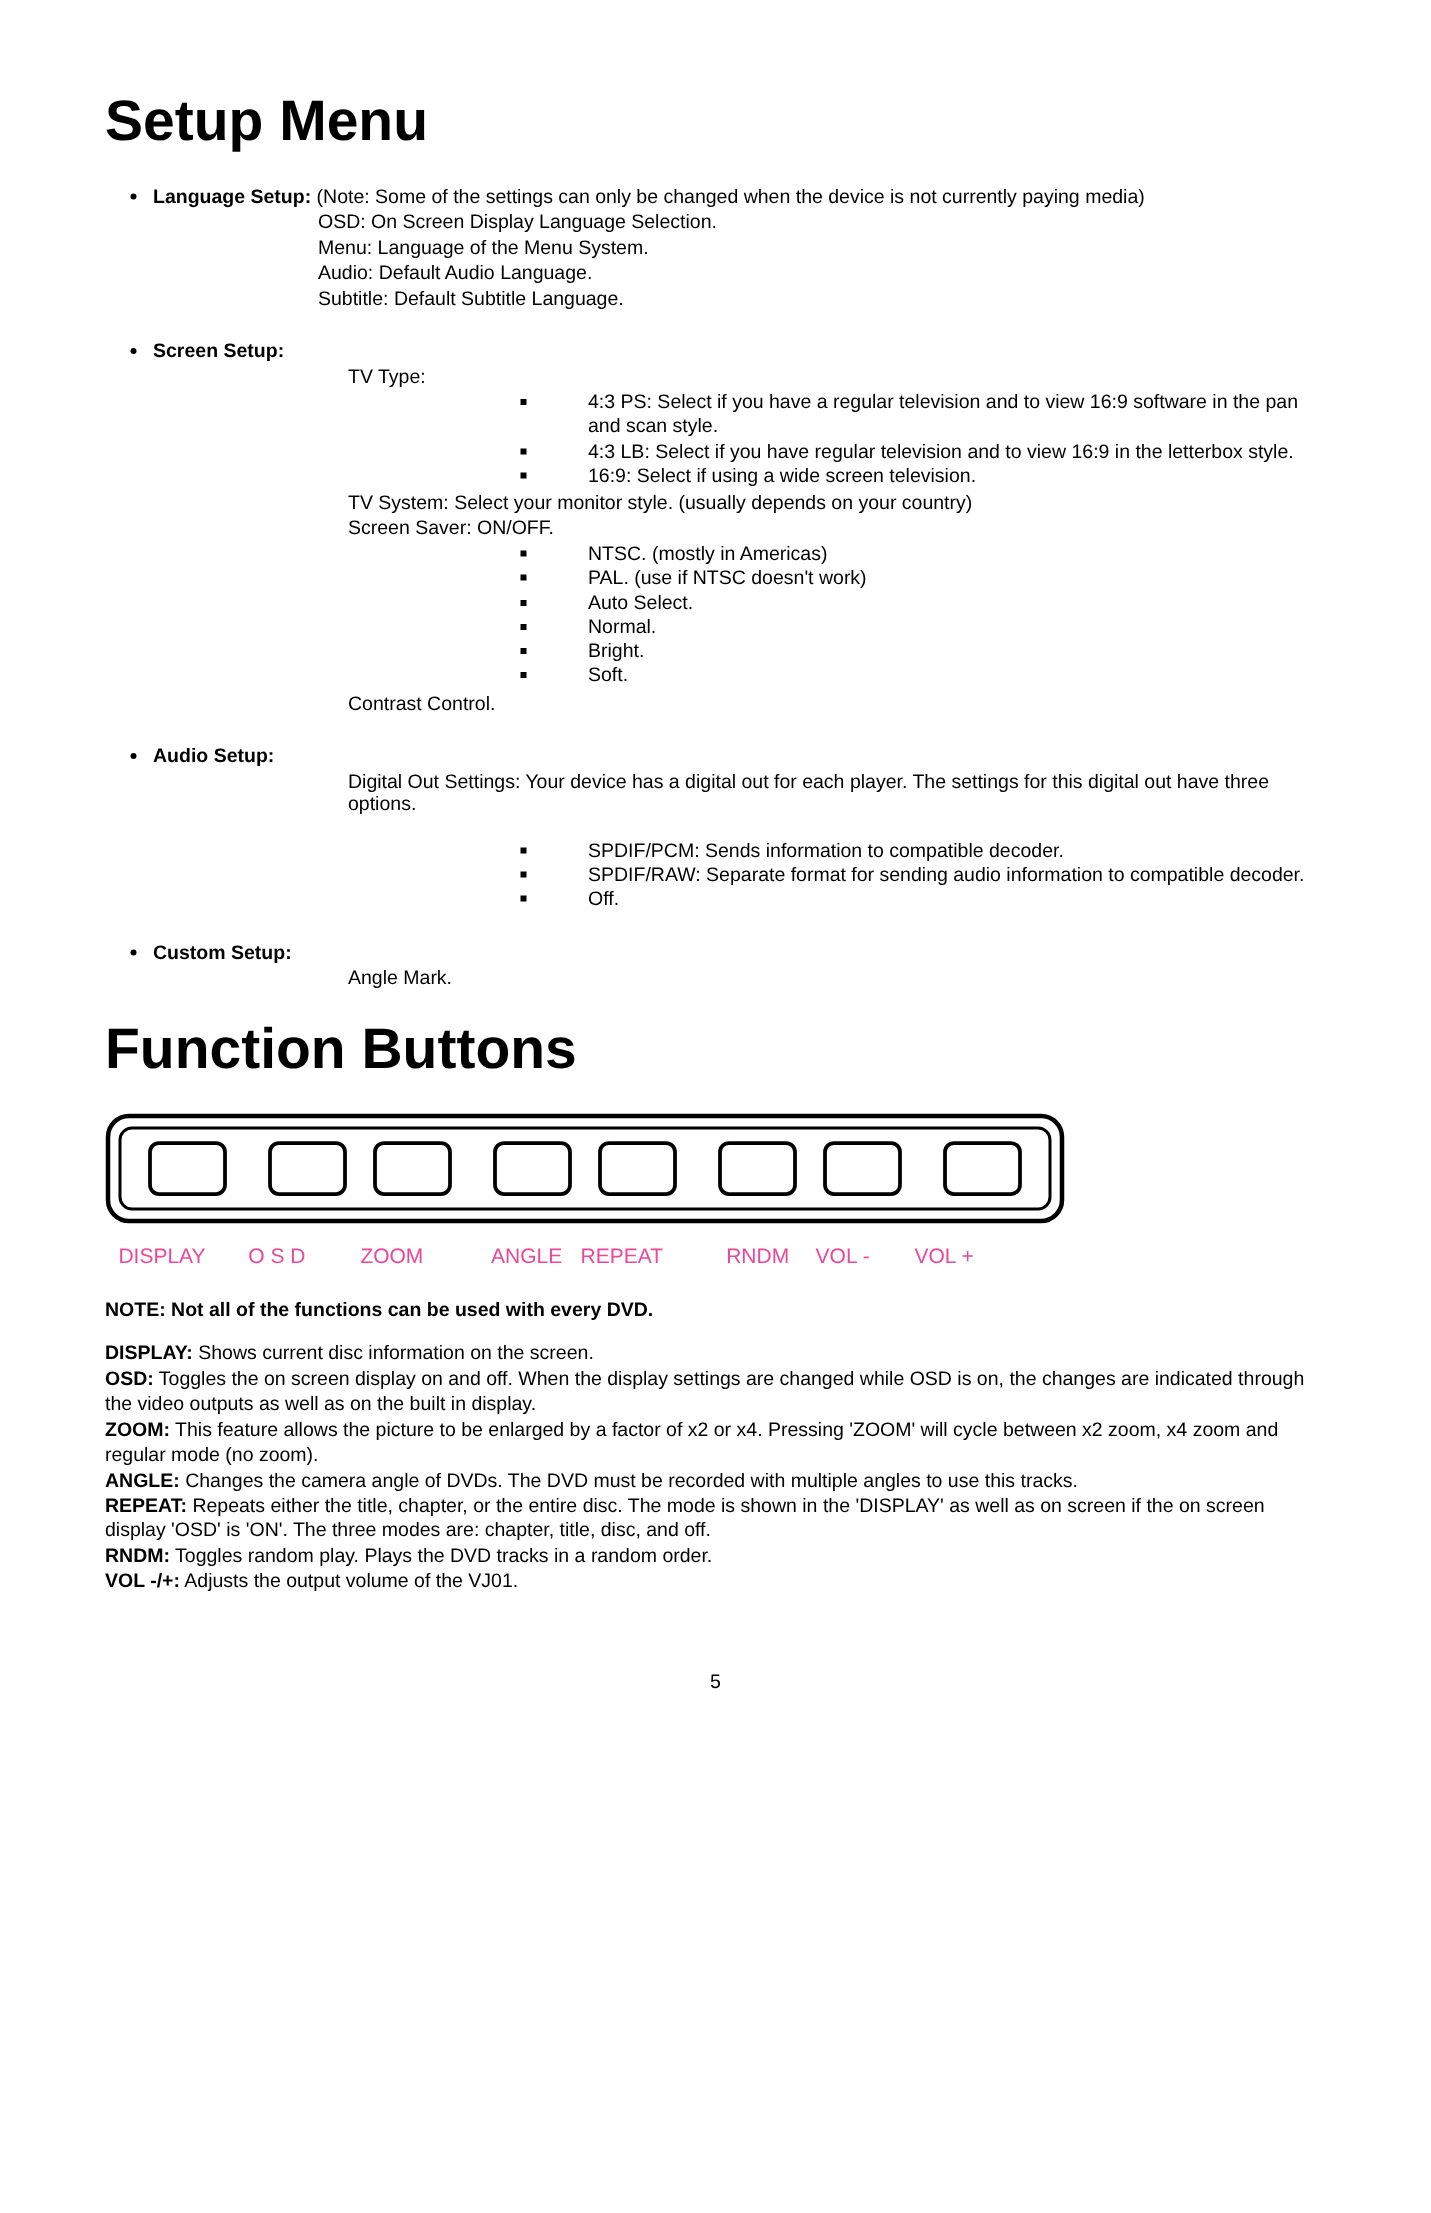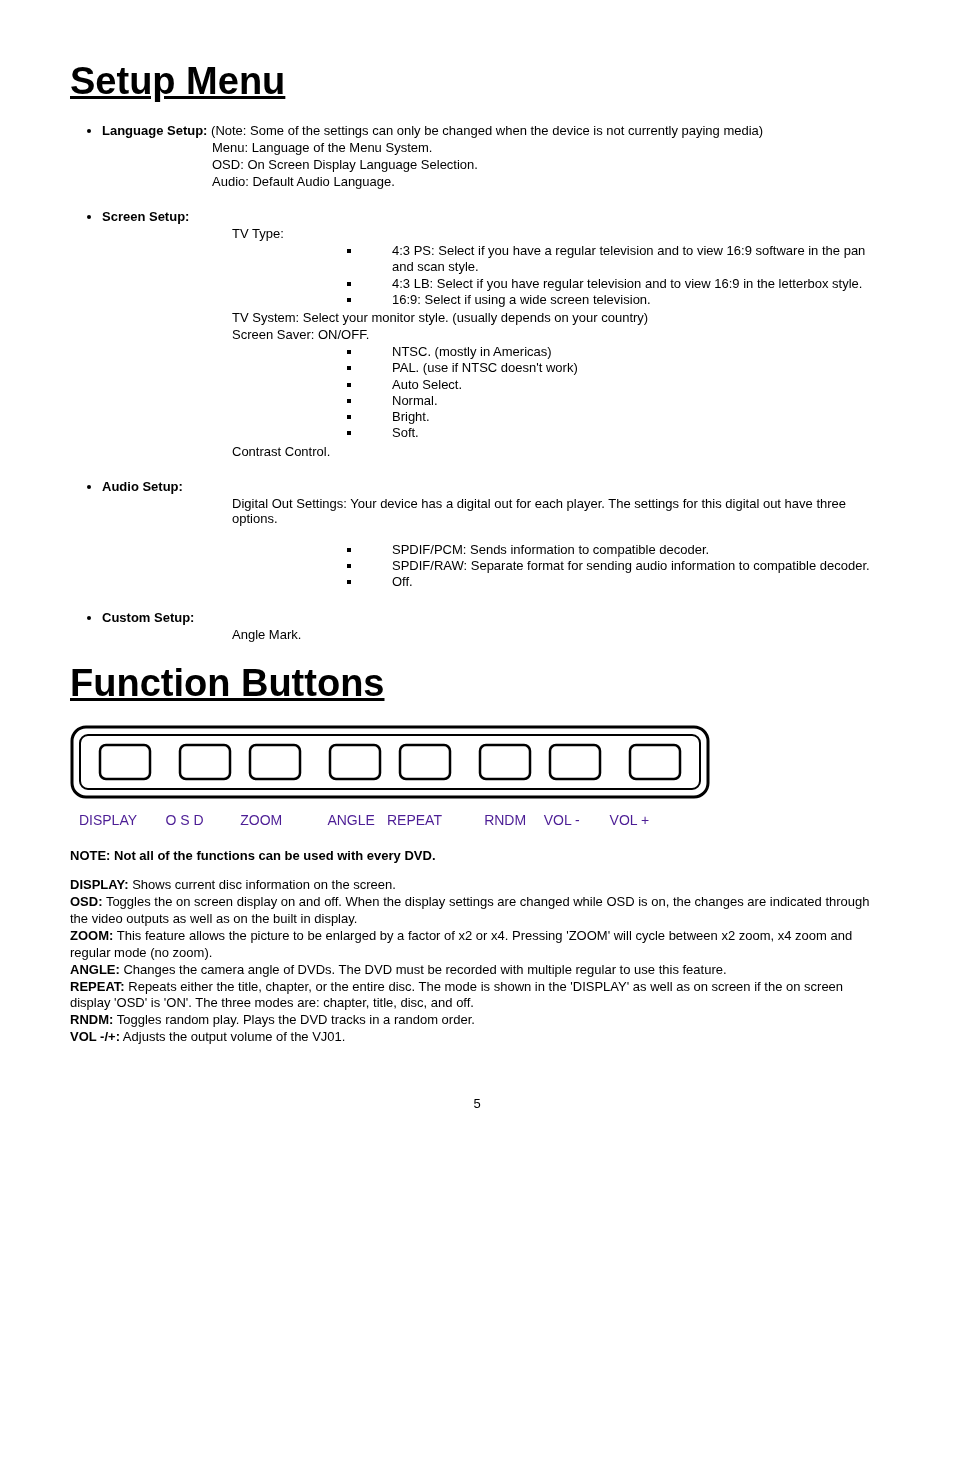--- a/index.html
+++ b/index.html
@@ -9,21 +9,20 @@
     background: #fff;
     margin: 0;
     padding: 60px 70px 30px 70px;
     width: 954px;
     box-sizing: border-box;
   }
   h1 {
     font-size: 38px;
     font-weight: bold;
     margin: 0 0 20px 0;
-    text-decoration: underline;
   }
   .top-list {
     list-style-type: disc;
     padding-left: 32px;
     margin: 0 0 20px 0;
   }
   .top-list > li {
     margin-bottom: 0;
   }
   .sub-indent {
@@ -54,21 +53,21 @@
   svg.panel {
     width: 640px;
     height: 74px;
   }
   .button-labels {
     margin: 4px 0 20px 0;
   }
   .button-labels span {
     display: inline-block;
     font-size: 14px;
-    color: #4c1d95;
+    color: #ec4899;
   }
   .note {
     font-weight: bold;
     margin: 0 0 14px 0;
   }
   .desc {
     margin: 0;
     line-height: 1.3;
   }
   .pagenum {
@@ -78,23 +77,24 @@
   }
 </style>
 </head>
 <body>
 
 <h1>Setup Menu</h1>
 
 <ul class="top-list">
   <li>
     <b>Language Setup:</b><span> (Note:  Some of the settings can only be changed when the device is not currently paying media)</span>
+    <div class="sub-indent">OSD: On Screen Display Language Selection.</div>
     <div class="sub-indent">Menu:  Language of the Menu System.</div>
-    <div class="sub-indent">OSD: On Screen Display Language Selection.</div>
     <div class="sub-indent">Audio: Default Audio Language.</div>
+    <div class="sub-indent">Subtitle: Default Subtitle Language.</div>
   </li>
 </ul>
 
 <ul class="top-list">
   <li>
     <b>Screen Setup:</b>
     <div class="section-label">TV Type:</div>
     <ul class="bullet-list">
       <li>4:3 PS:  Select if you have a regular television and to view 16:9 software in the pan and scan style.</li>
       <li>4:3 LB:  Select if you have regular television and to view 16:9 in the letterbox style.</li>
@@ -164,18 +164,18 @@
   <span style="width:72px;text-align:right">RNDM</span>
   <span style="width:64px;text-align:center">VOL -</span>
   <span style="width:64px;text-align:center">VOL +</span>
 </div>
 
 <p class="note">NOTE:  Not all of the functions can be used with every DVD.</p>
 
 <p class="desc"><b>DISPLAY:</b><span>  Shows current disc information on the screen.</span></p>
 <p class="desc"><b>OSD:</b><span>  Toggles the on screen display on and off.  When the display settings are changed while OSD is on, the changes are indicated through the video outputs as well as on the built in display.</span></p>
 <p class="desc"><b>ZOOM:</b><span>  This feature allows the picture to be enlarged by a factor of x2 or x4.  Pressing 'ZOOM' will cycle between x2 zoom, x4 zoom and regular mode (no zoom).</span></p>
-<p class="desc"><b>ANGLE:</b><span>  Changes the camera angle of DVDs.  The DVD must be recorded with multiple regular to use this feature.</span></p>
+<p class="desc"><b>ANGLE:</b><span>  Changes the camera angle of DVDs.  The DVD must be recorded with multiple angles to use this tracks.</span></p>
 <p class="desc"><b>REPEAT:</b><span>  Repeats either the title, chapter, or the entire disc.  The mode is shown in the 'DISPLAY' as well as on screen if the on screen display 'OSD' is 'ON'.  The three modes are: chapter, title, disc, and off.</span></p>
 <p class="desc"><b>RNDM:</b><span>  Toggles random play.  Plays the DVD tracks in a random order.</span></p>
 <p class="desc"><b>VOL -/+:</b><span>  Adjusts the output volume of the VJ01.</span></p>
 
 <div class="pagenum">5</div>
 
 </body></html>

